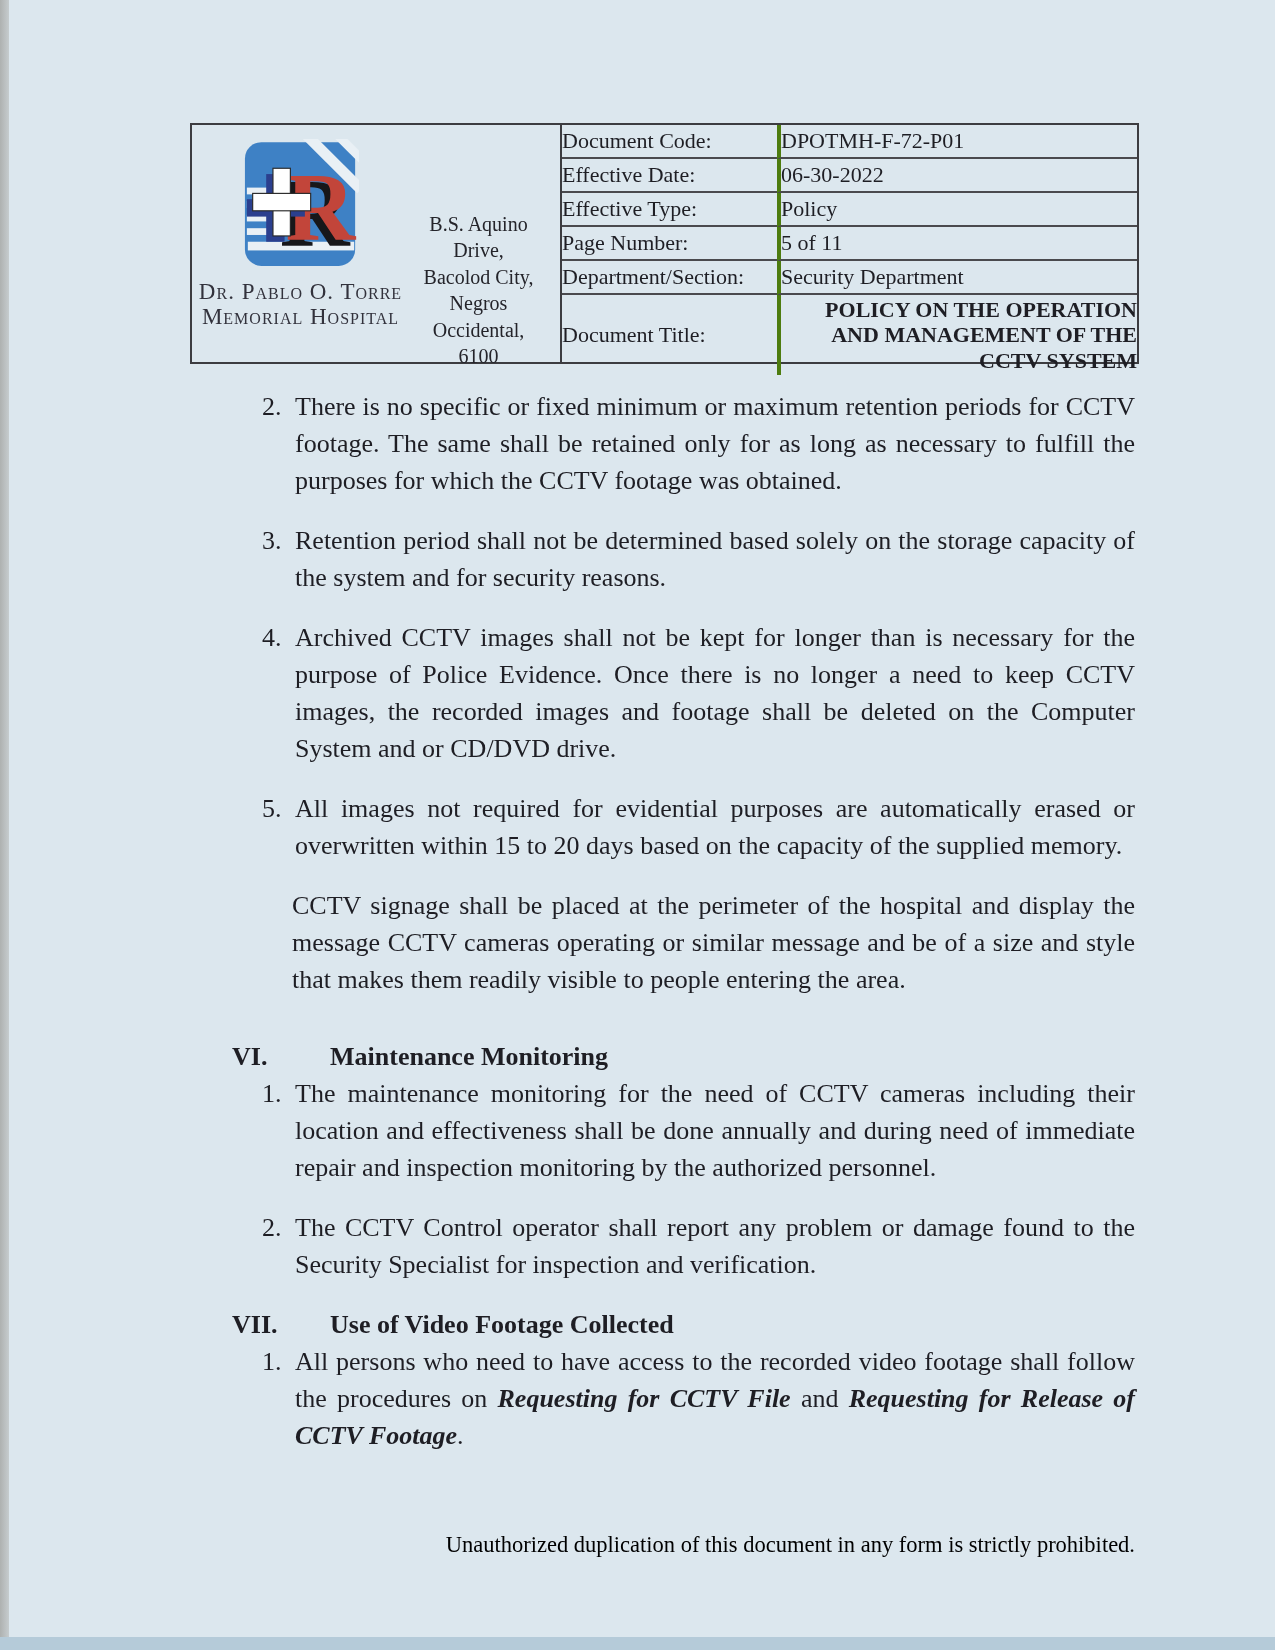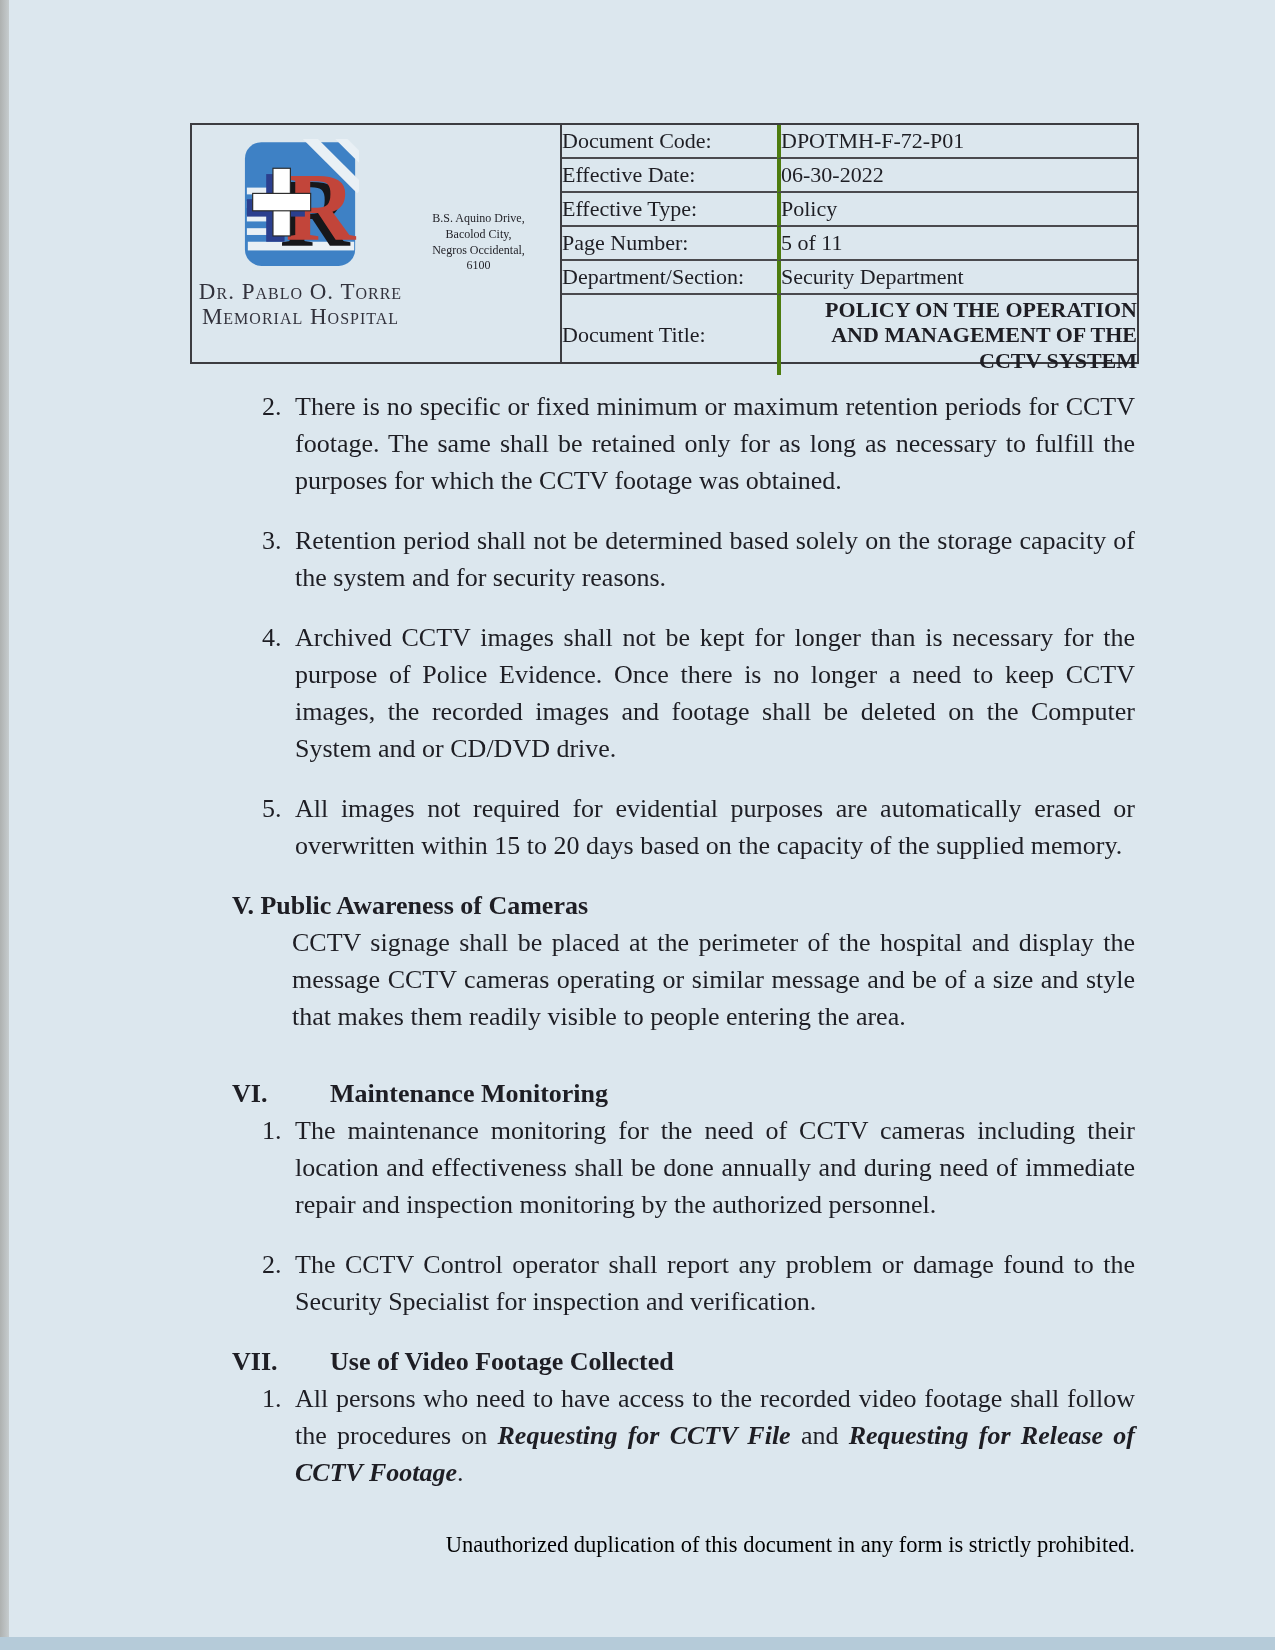--- a/index.html
+++ b/index.html
@@ -33,21 +33,21 @@
   .logo-col{width:205px;flex:none;text-align:center;}
   .org-name{
     margin-top:4px;
     font-variant:small-caps;
     font-size:23px;line-height:1.1;
     letter-spacing:1px;
     color:#32323c;
   }
   .org-address{
     flex:1;text-align:center;margin-top:72px;
-    font-size:12px;line-height:1.32;color:#24242a;
+    font-size:20px;line-height:1.32;color:#24242a;
   }
   .meta-table{
     flex:1;display:grid;
     grid-template-columns:215px 1fr;
     grid-template-rows:34px 34px 34px 34px 34px 1fr;
     border-left:2px solid #3c3c40;
   }
   .meta-cell{
     display:flex;align-items:center;
     padding:2px 0;font-size:22px;line-height:1.15;
@@ -152,21 +152,20 @@
     </div>
     <div class="num-item">
       <span class="num">4.</span>
       <span class="itext">Archived CCTV images shall not be kept for longer than is necessary for the purpose of Police Evidence. Once there is no longer a need to keep CCTV images, the recorded images and footage shall be deleted on the Computer System and or CD/DVD drive.</span>
     </div>
     <div class="num-item">
       <span class="num">5.</span>
       <span class="itext">All images not required for evidential purposes are automatically erased or overwritten within 15 to 20 days based on the capacity of the supplied memory.</span>
     </div>
 
-    <div class="sect-head">V. Public Awareness of Cameras</div>
     <div class="indent-para">CCTV signage shall be placed at the perimeter of the hospital and display the message CCTV cameras operating or similar message and be of a size and style that makes them readily visible to people entering the area.</div>
 
     <div class="sect-head">
       <span class="sect-num">VI.</span><span>Maintenance Monitoring</span>
     </div>
     <div class="num-item">
       <span class="num">1.</span>
       <span class="itext">The maintenance monitoring for the need of CCTV cameras including their location and effectiveness shall be done annually and during need of immediate repair and inspection monitoring by the authorized personnel.</span>
     </div>
     <div class="num-item">

